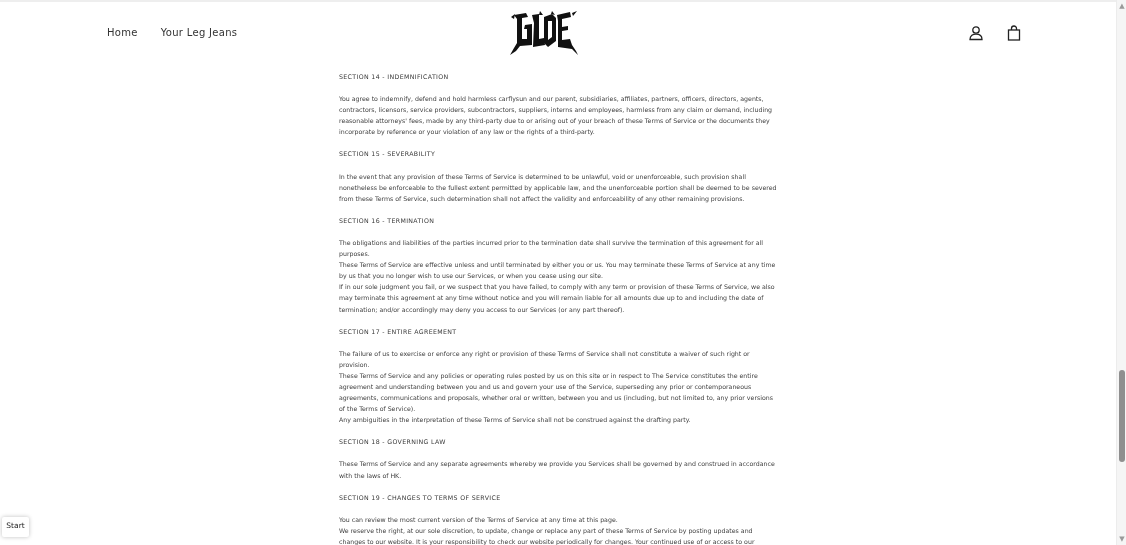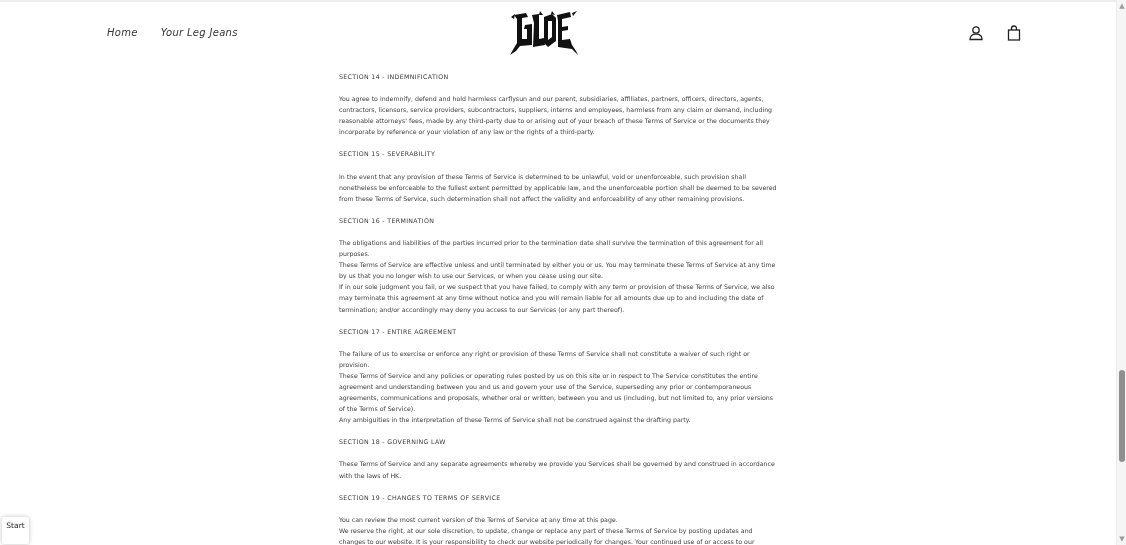--- a/index.html
+++ b/index.html
@@ -16,21 +16,20 @@
       position: absolute;
       left: 0; top: 0;
       width: 1116px; height: 2px;
       background: #eeeeee;
     }
     .header {
       position: absolute;
       left: 0; top: 0;
       width: 1116px;
       height: 66px;
-      font-style: italic;
     }
     .nav {
       position: absolute;
       left: 107px;
       top: 27px;
       display: flex;
       gap: 23px;
       font-size: 10px;
       letter-spacing: 0.3px;
       color: #333;
@@ -72,21 +71,21 @@
     }
     .para {
       margin: 0 0 11px 0;
     }
     .para p { margin: 0; }
     .start-btn {
       position: absolute;
       left: 2px;
       top: 517px;
       width: 27px;
-      height: 27px;
+      height: 20px;
       background: #fff;
       border-radius: 2px;
       box-shadow: 0 0 4px rgba(0,0,0,0.25);
       font-size: 7.5px;
       line-height: 17px;
       text-align: center;
       color: #222;
       cursor: pointer;
     }
     .scrollbar {

